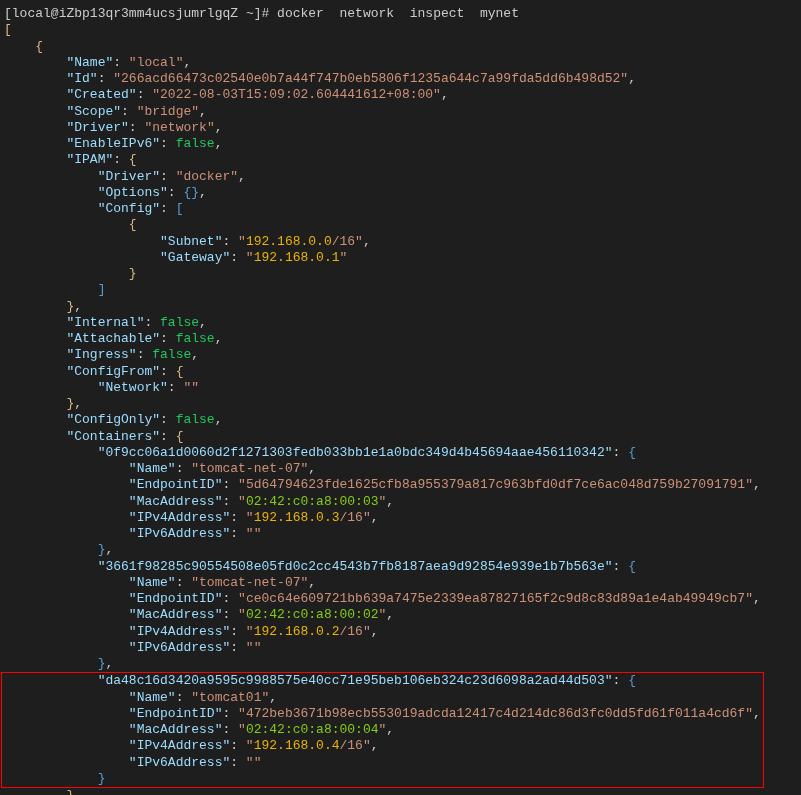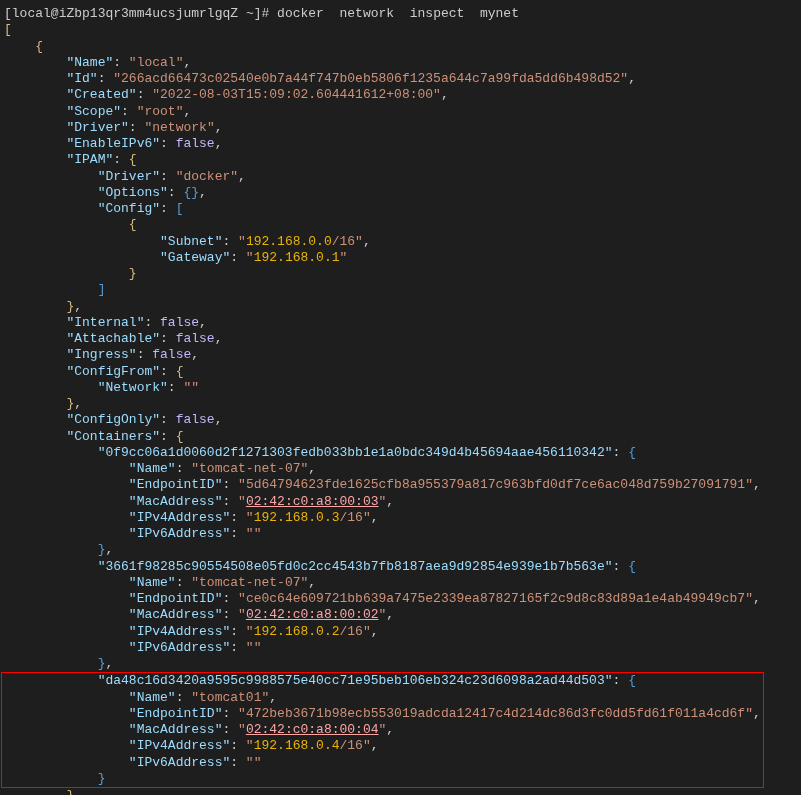--- a/index.html
+++ b/index.html
@@ -15,42 +15,42 @@
   pre {
     margin: 0;
     padding: 6px 4px;
     white-space: pre;
     font-family: inherit;
   }
   .w  { color: #cccccc; }
   .y  { color: #d7ba7d; }
   .lb { color: #9cdcfe; }
   .s  { color: #ce9178; }
-  .g  { color: #fca5a5; text-decoration: underline; }
+  .g  { color: #84cc16; }
   .b  { color: #569cd6; }
-  .f  { color: #c4b5fd; }
+  .f  { color: #22c55e; }
   .m  { color: #eab308; }
   .hl {
     border: 1.5px solid #ff0000;
     padding-left: 2px;
     padding-right: 2px;
     display: inline-block;
     margin-left:-3px;
   }
 </style>
 </head>
 <body>
 
 <pre><span class="w">[<span>local</span>@<span>iZbp13qr3mm4ucsjumrlgqZ</span> <span>~</span>]# <span>docker  network  inspect  mynet</span></span>
 <span class="y">[</span>
     <span class="y">{</span>
         <span class="lb">"Name"</span><span class="w">: </span><span class="s">"<span>local</span>"</span><span class="w">,</span>
         <span class="lb">"Id"</span><span class="w">: </span><span class="s">"<span>266acd66473c02540e0b7a44f747b0eb5806f1235a644c7a99fda5dd6b498d52</span>"</span><span class="w">,</span>
         <span class="lb">"Created"</span><span class="w">: </span><span class="s">"<span>2022-08-03T15:09:02.604441612+08:00</span>"</span><span class="w">,</span>
-        <span class="lb">"Scope"</span><span class="w">: </span><span class="s">"<span>root</span>"</span><span class="w">,</span>
+        <span class="lb">"Scope"</span><span class="w">: </span><span class="s">"<span>bridge</span>"</span><span class="w">,</span>
         <span class="lb">"Driver"</span><span class="w">: </span><span class="s">"<span>network</span>"</span><span class="w">,</span>
         <span class="lb">"EnableIPv6"</span><span class="w">: </span><span class="f">false</span><span class="w">,</span>
         <span class="lb">"IPAM"</span><span class="w">: </span><span class="y">{</span>
             <span class="lb">"Driver"</span><span class="w">: </span><span class="s">"<span>docker</span>"</span><span class="w">,</span>
             <span class="lb">"Options"</span><span class="w">: </span><span class="b">{}</span><span class="w">,</span>
             <span class="lb">"Config"</span><span class="w">: </span><span class="b">[</span>
                 <span class="y">{</span>
                     <span class="lb">"Subnet"</span><span class="w">: </span><span class="s">"</span><span class="m">192.168.0.0</span><span class="s"><span>/16</span>"</span><span class="w">,</span>
                     <span class="lb">"Gateway"</span><span class="w">: </span><span class="s">"</span><span class="m">192.168.0.1</span><span class="s">"</span>
                 <span class="y">}</span>

